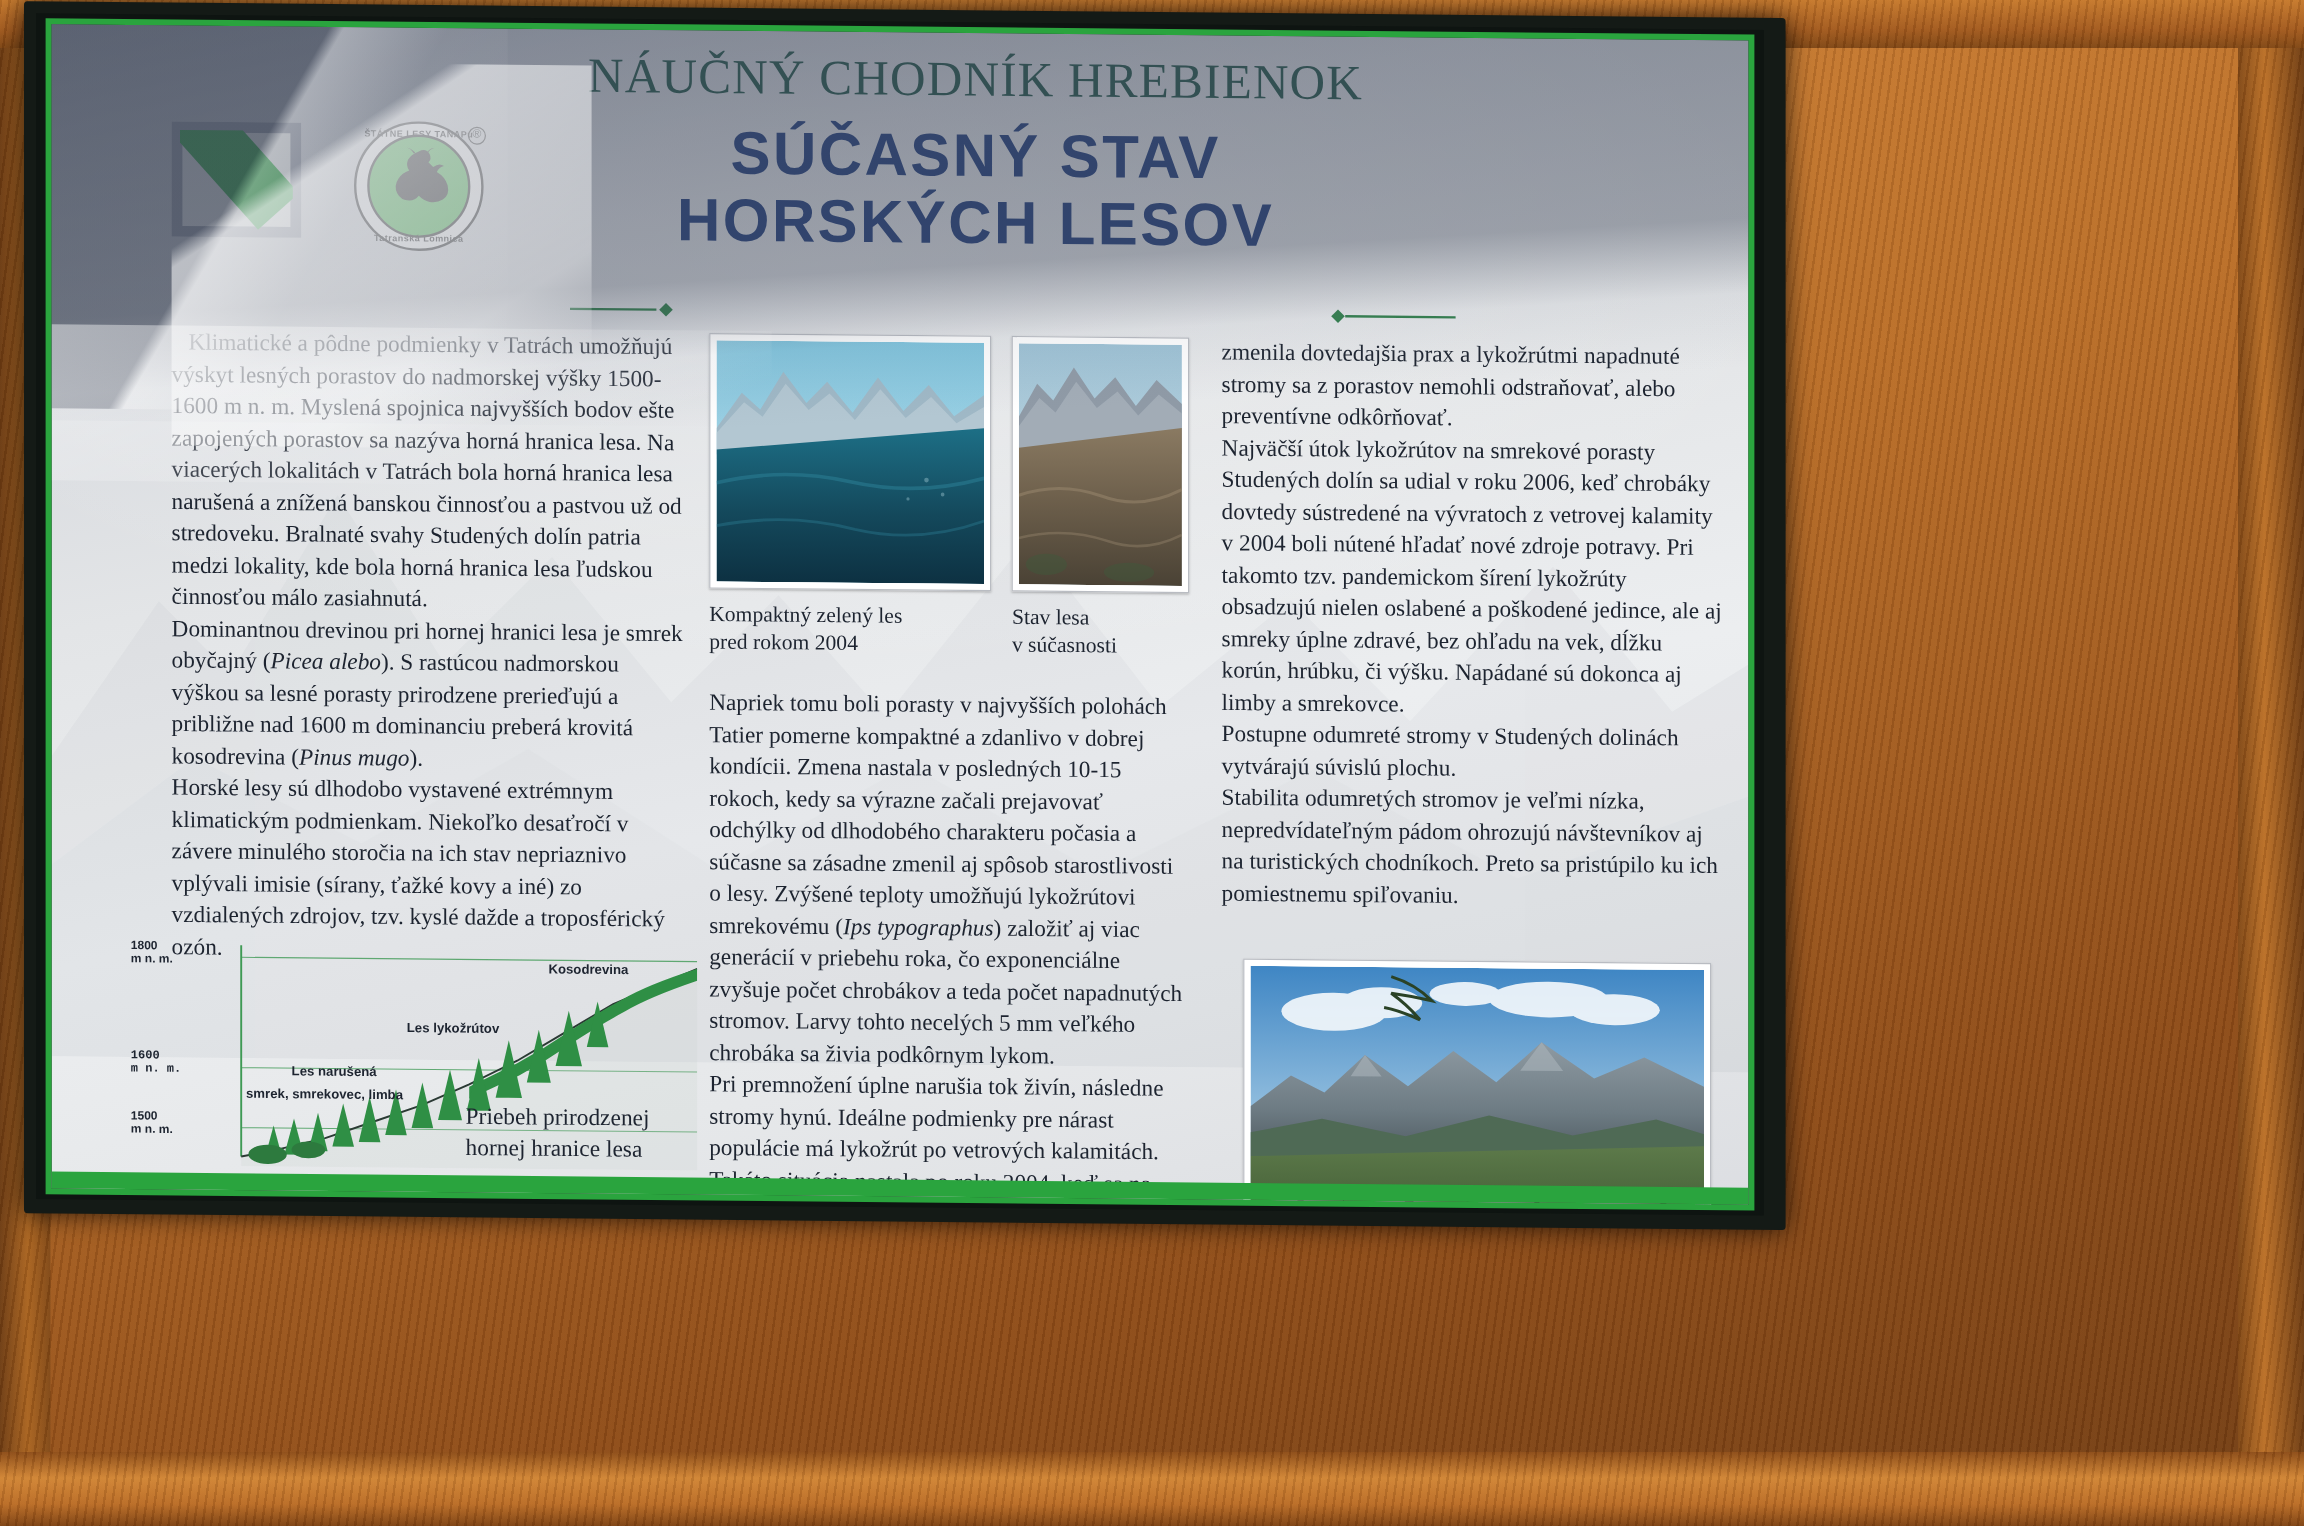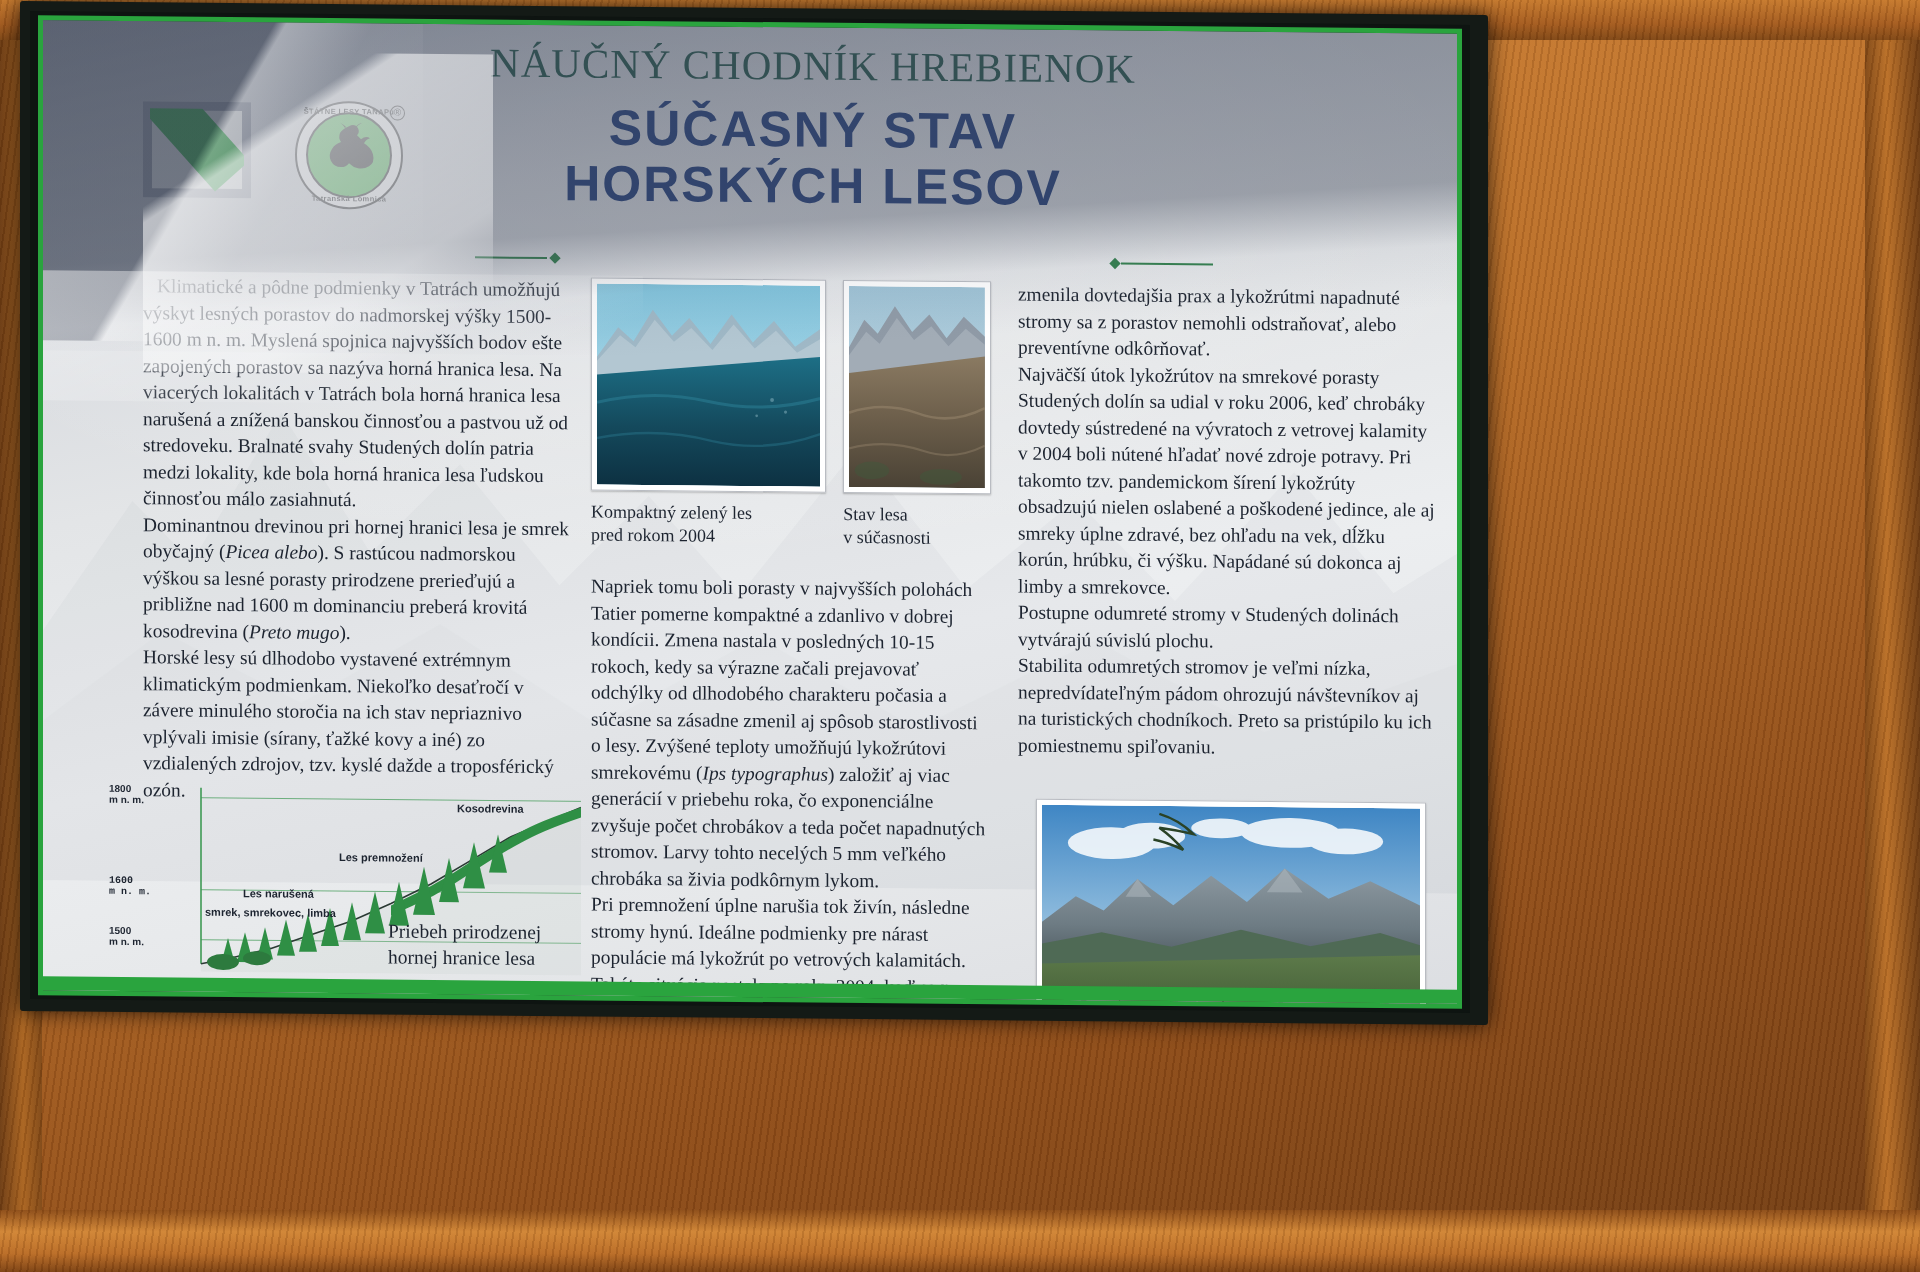--- a/index.html
+++ b/index.html
@@ -167,21 +167,21 @@
         <div class="rule right"></div>
         <div class="dot right"></div>
 
       </div>
 
       <div class="cols">
 
         <div class="col col-left">
           <div class="body-text">
             <p class="indent">Klimatické a pôdne podmienky v Tatrách umožňujú výskyt lesných porastov do nadmorskej výšky 1500-1600 m n. m. Myslená spojnica najvyšších bodov ešte zapojených porastov sa nazýva horná hranica lesa. Na viacerých lokalitách v Tatrách bola horná hranica lesa narušená a znížená banskou činnosťou a pastvou už od stredoveku. Bralnaté svahy Studených dolín patria medzi lokality, kde bola horná hranica lesa ľudskou činnosťou málo zasiahnutá.</p>
-            <p>Dominantnou drevinou pri hornej hranici lesa je smrek obyčajný (<span class="ital">Picea alebo</span>). S rastúcou nadmorskou výškou sa lesné porasty prirodzene prerieďujú a približne nad 1600 m dominanciu preberá krovitá kosodrevina (<span class="ital">Preto mugo</span>).</p>
+            <p>Dominantnou drevinou pri hornej hranici lesa je smrek obyčajný (<span class="ital">Picea alebo</span>). S rastúcou nadmorskou výškou sa lesné porasty prirodzene prerieďujú a približne nad 1600 m dominanciu preberá krovitá kosodrevina (<span class="ital">Pinus mugo</span>).</p>
             <p>Horské lesy sú dlhodobo vystavené extrémnym klimatickým podmienkam. Niekoľko desaťročí v závere minulého storočia na ich stav nepriaznivo vplývali imisie (sírany, ťažké kovy a iné) zo vzdialených zdrojov, tzv. kyslé dažde a troposférický ozón.</p>
           </div>
         </div>
 
         <div class="col col-mid">
           <div style="display:flex;gap:17px;">
             <div class="photo" style="width:242px;height:213px;">
               <div class="ph-inner">
                 <svg width="100%" height="100%" viewBox="0 0 232 203" preserveAspectRatio="none">
                   <defs>
@@ -358,21 +358,21 @@
           1800<br>m n. m.
         </div>
         <div class="ylab" style="left:-52px;top:94px;font-family:Liberation Mono, monospace;">
           1600<br>m n. m.
         </div>
         <div class="ylab" style="left:-52px;top:144px;">
           1500<br>m n. m.
         </div>
 
         <div class="clab" style="left:296px;top:18px;">Kosodrevina</div>
-        <div class="clab" style="left:178px;top:68px;">Les premnožení</div>
+        <div class="clab" style="left:178px;top:68px;">Les lykožrútov</div>
         <div class="clab" style="left:82px;top:105px;">Les narušená</div>
         <div class="clab" style="left:44px;top:124px;">smrek, smrekovec, limba</div>
       </div>
 
       <div class="chart-cap">
         <div>Priebeh prirodzenej</div>
         <div>hornej hranice lesa</div>
       </div>
 
       <div class="shade"></div>

